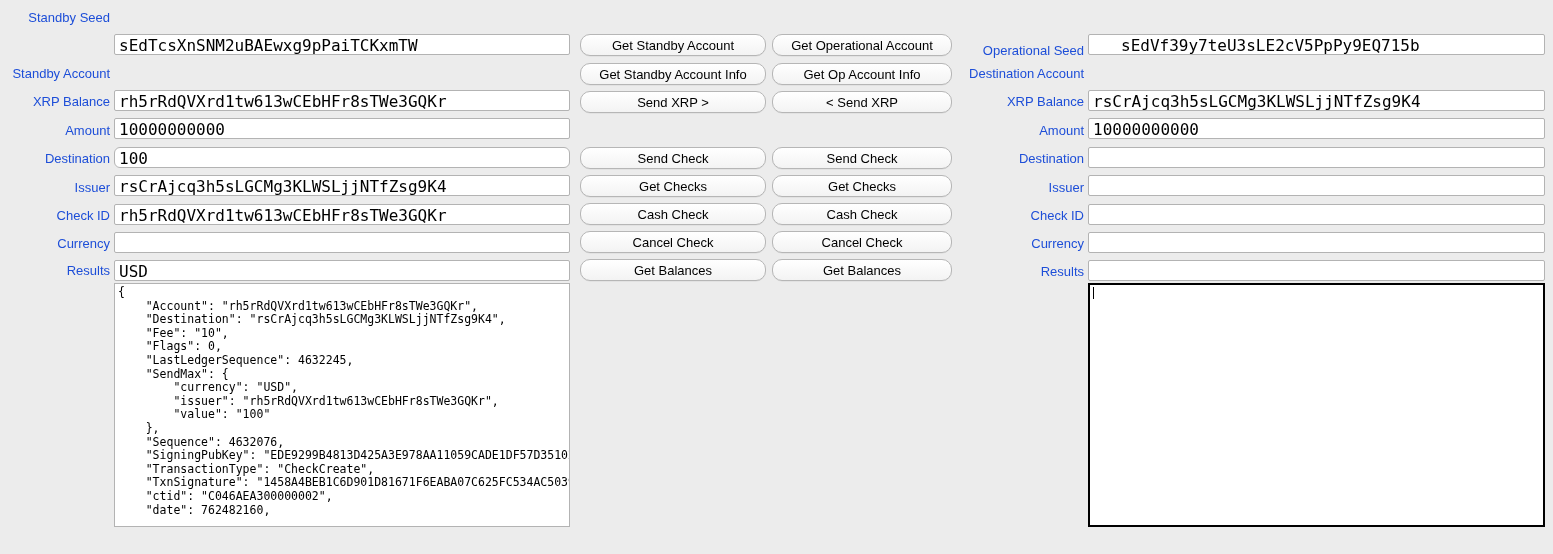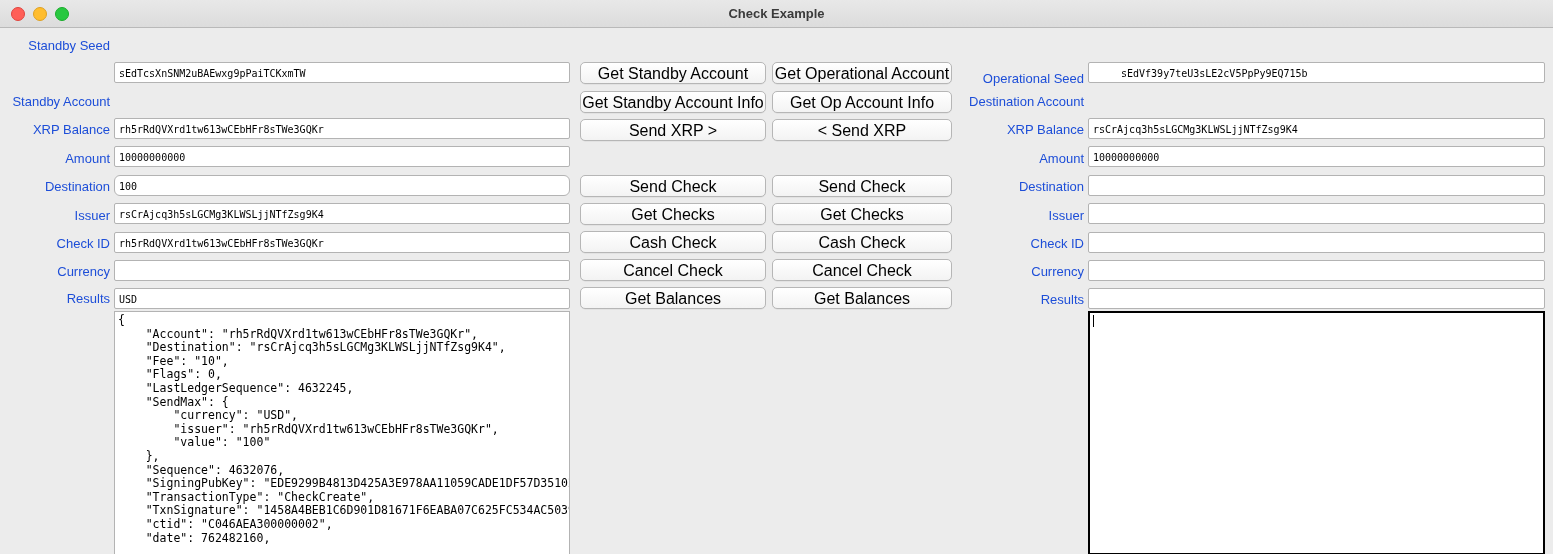--- a/index.html
+++ b/index.html
@@ -71,34 +71,34 @@
     color: #1d4ed8;
     line-height: 22px;
     white-space: nowrap;
   }
   .field {
     height: 21px;
     border: 1px solid #b3b3b3;
     background: #ffffff;
     border-radius: 2px;
     font-family: "DejaVu Sans Mono", monospace;
-    font-size: 10px;
+    font-size: 16px;
     line-height: 21px;
     padding: 0 4px;
     box-sizing: border-box;
     overflow: hidden;
     white-space: nowrap;
     color: #000;
   }
   .btn {
     height: 22px;
     border: 1px solid #b6b6b6;
-    border-radius: 5px;
+    border-radius: 10px;
     background: linear-gradient(to bottom, #ffffff, #f3f3f3);
-    font-size: 16px;
+    font-size: 13px;
     font-family: "Liberation Sans", sans-serif;
     color: #000;
     text-align: center;
     line-height: 21px;
     box-sizing: border-box;
     cursor: default;
     box-shadow: 0 0.5px 0.5px rgba(0,0,0,0.08);
   }
   .results-box {
     background: #ffffff;
@@ -121,28 +121,20 @@
     height: 12px;
     background: #000;
     vertical-align: -2px;
   }
 </style>
 </head>
 <body>
 
 <div class="window">
 
-  <div class="titlebar">
-    <div class="traffic">
-      <span class="dot close"></span>
-      <span class="dot min"></span>
-      <span class="dot max"></span>
-    </div>
-    <div class="window-title">Check Example</div>
-  </div>
 
   <div class="body">
 
     <div>
 
       <div style="position:absolute;left:0px;top:7px;width:110px;" class="label">Standby Seed</div>
       <div style="position:absolute;left:114px;top:34px;width:456px;" class="field">sEdTcsXnSNM2uBAEwxg9pPaiTCKxmTW</div>
 
       <div style="position:absolute;left:0px;top:63px;width:110px;text-align:right;" class="label">Standby Account</div>
       <div style="position:absolute;left:114px;top:90px;width:456px;" class="field">rh5rRdQVXrd1tw613wCEbHFr8sTWe3GQKr</div>

